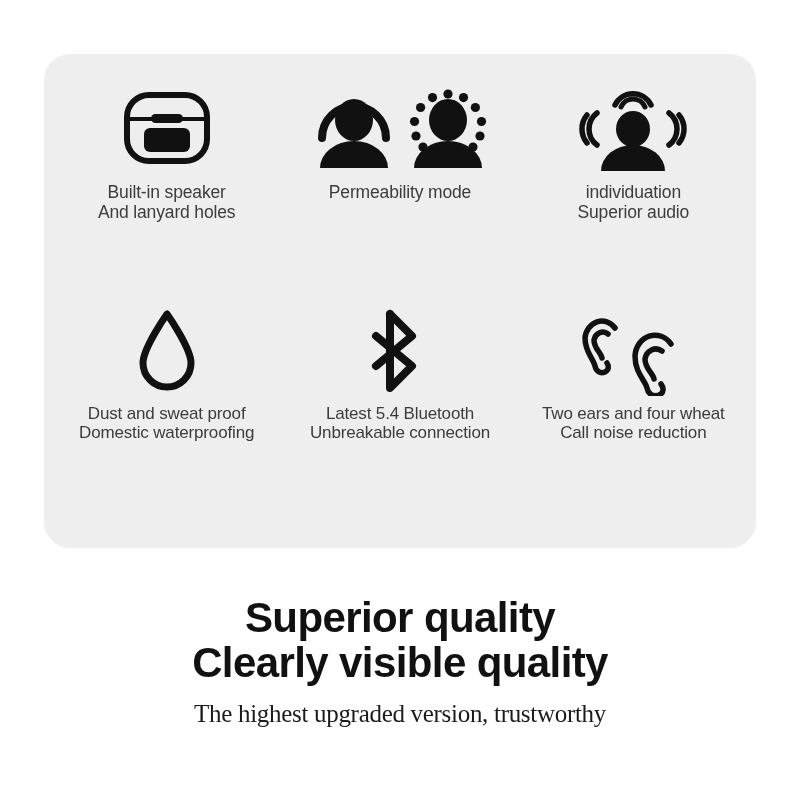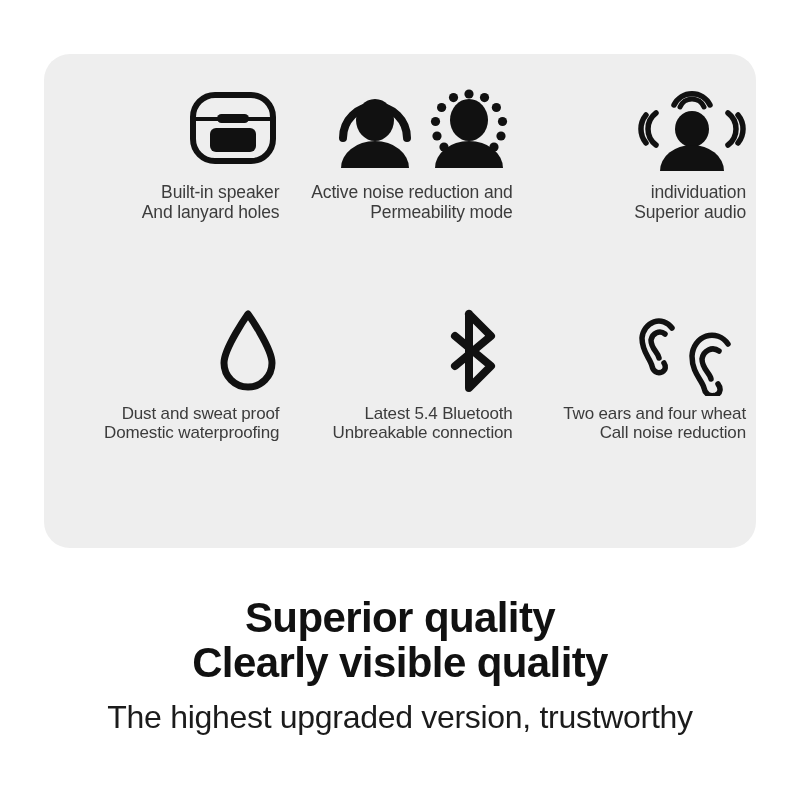--- a/index.html
+++ b/index.html
@@ -42,21 +42,21 @@
     display: grid;
     grid-template-columns: 1fr 1fr 1fr;
     grid-template-rows: 1fr 1fr;
     padding: 26px 6px 18px 6px;
     box-sizing: border-box;
   }
 
   .feature-cell {
     display: flex;
     flex-direction: column;
-    align-items: flex-end;
+    align-items: center;
     justify-content: flex-start;
     padding: 0 4px;
     box-sizing: border-box;
   }
 
   .feature-icon {
     height: 96px;
     display: flex;
     align-items: center;
     justify-content: center;
@@ -89,24 +89,25 @@
   }
   .headline {
     color: #111111;
     font-weight: bold;
     font-size: 42px;
     line-height: 1.07;
     letter-spacing: -0.6px;
   }
   .subheadline {
     color: #1b1b1b;
-    font-size: 32px;
+    font-size: 25px;
     line-height: 1.1;
     margin-top: 14px;
     letter-spacing: -0.3px;
+    font-family: Liberation Serif, serif;
   }
 </style>
 </head>
 <body>
 
 <div class="page">
 
   <div class="feature-card">
     <div class="feature-grid">
 
@@ -145,21 +146,20 @@
                 <circle cx="6" cy="50" r="4.6"></circle>
                 <circle cx="70" cy="50" r="4.6"></circle>
                 <circle cx="13" cy="61" r="4.6"></circle>
                 <circle cx="63" cy="61" r="4.6"></circle>
               </g>
               <ellipse cx="38" cy="34" rx="19" ry="21" fill="#111111"></ellipse>
               <path d="M4 82 A34 27 0 0 1 72 82 Z" fill="#111111"></path>
             </g>
           </svg>
         </div>
-        <div class="feature-label line1">Active noise reduction and</div>
         <div class="feature-label line2">Permeability mode</div>
       </div>
 
       <div class="feature-cell">
         <div class="feature-icon">
           <svg width="108" height="86" viewBox="0 0 108 86">
 
             <path d="M36 20 A20 20 0 0 1 72 20" fill="none" stroke="#111111" stroke-width="5.5" stroke-linecap="round"></path>
             <path d="M42 22 A13 13 0 0 1 66 22" fill="none" stroke="#111111" stroke-width="5" stroke-linecap="round"></path>
 

